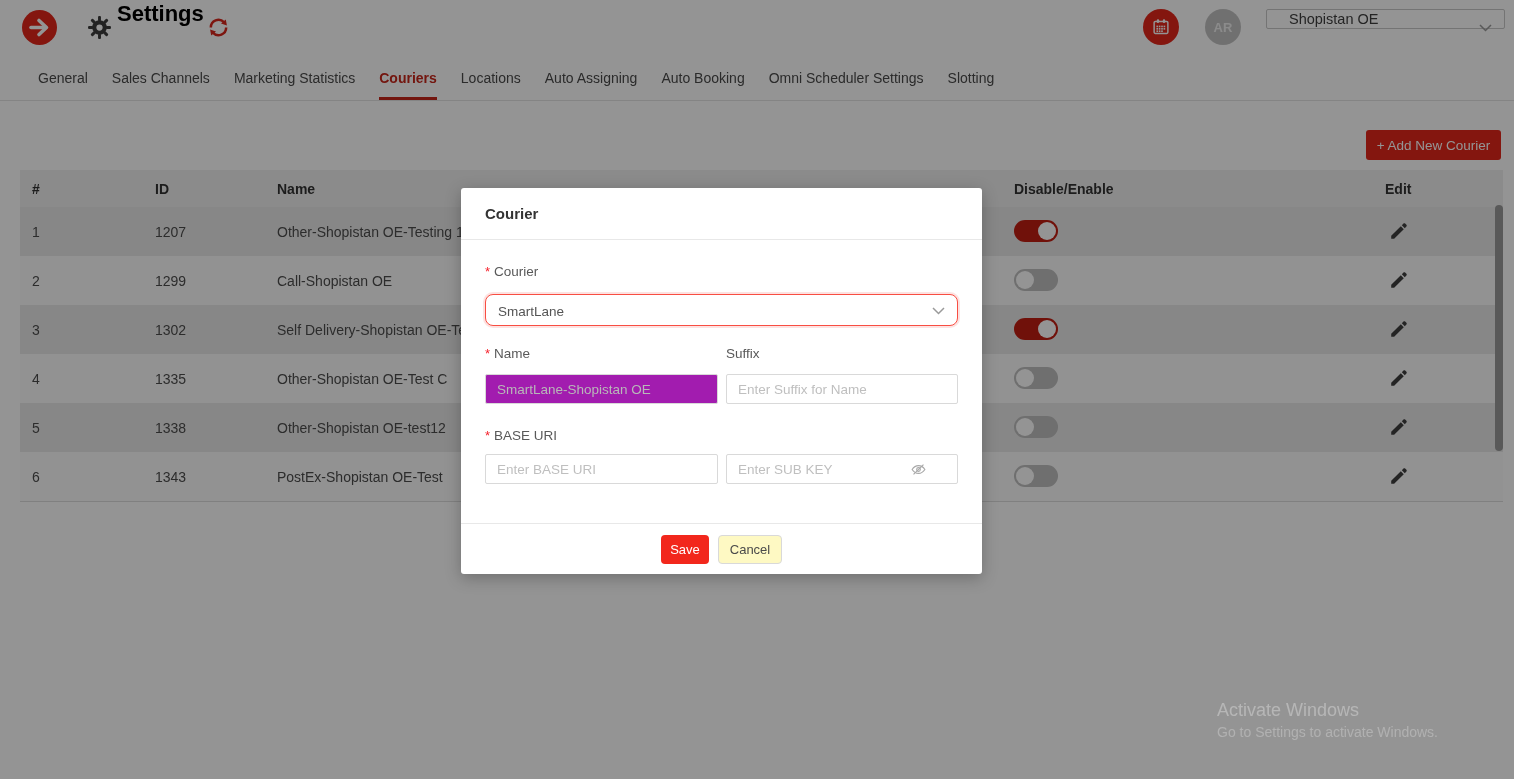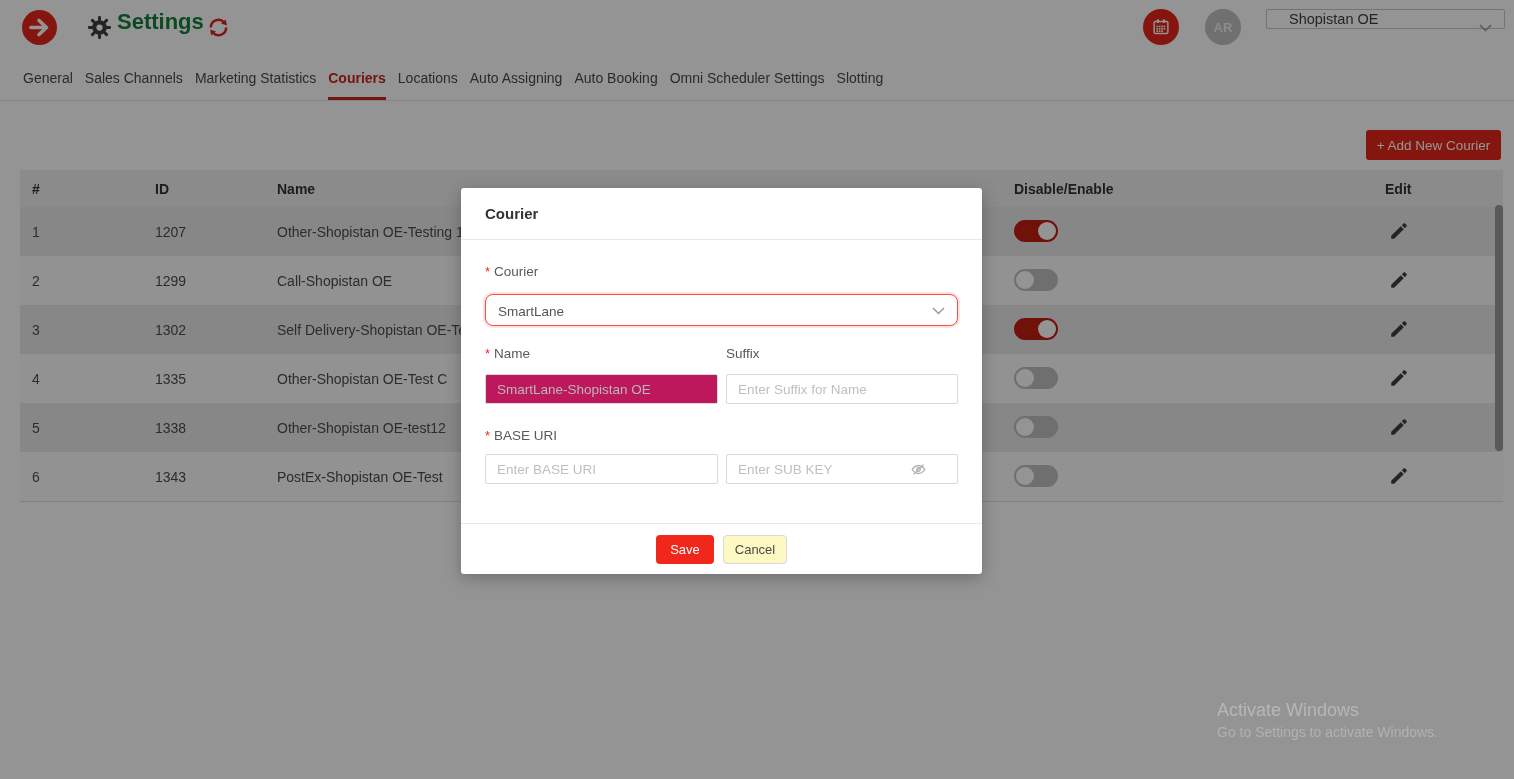--- a/index.html
+++ b/index.html
@@ -4,29 +4,29 @@
 <style>
   * { margin:0; padding:0; box-sizing:border-box; }
   html,body { width:1514px; height:779px; }
   body { font-family:"Liberation Sans","DejaVu Sans",sans-serif; background:#fff; overflow:hidden; }
   .stage { position:relative; width:1514px; height:779px; background:#fff; overflow:hidden; }
 
   
   .topbar { position:absolute; left:0; top:0; width:1514px; height:55px; background:#fff; }
   .logo { position:absolute; left:22px; top:10px; width:35px; height:35px; }
   .gear { position:absolute; left:87px; top:15px; width:25px; height:25px; }
-  .app-title { position:absolute; left:117px; top:9px; font-size:22px; font-weight:700; color:#15803d;text-align:right; }
+  .app-title { position:absolute; left:117px; top:1px; font-size:22px; font-weight:700; color:#000000;text-align:right; }
   .refresh { position:absolute; left:207px; top:16px; width:23px; height:23px; }
   .cal-circle { position:absolute; left:1143px; top:9px; width:36px; height:36px; border-radius:50%; background:#e3261a; display:flex; align-items:center; justify-content:center; }
   .avatar { position:absolute; left:1205px; top:9px; width:36px; height:36px; border-radius:50%; background:#c2c2c2; color:#efefef; font-size:13px; font-weight:700; display:flex; align-items:center; justify-content:center; }
   .ws-select { position:absolute; left:1266px; top:9px; width:239px; height:20px; background:#fff; border:1px solid #c8c8c8; border-radius:2px; display:flex; align-items:center; padding:0 30px 0 22px; font-size:14.5px; color:#3f3f3f; cursor:pointer; }
   .ws-select .chev { position:absolute; right:12px; top:14px; }
 
   
-  .tabbar { position:absolute; left:0; top:55px; width:1514px; height:46px; background:#fff; border-bottom:1px solid #e4e4e4; display:flex; align-items:center; padding-left:23px; gap:12px; }
+  .tabbar { position:absolute; left:0; top:55px; width:1514px; height:46px; background:#fff; border-bottom:1px solid #e4e4e4; display:flex; align-items:center; padding-left:38px; gap:24px; }
   .tab { font-size:14px; color:#4a4a4a; cursor:pointer; position:relative; height:45px; display:flex; align-items:center; white-space:nowrap; }
   .tab.active { color:#c7261b; font-weight:700; }
   .tab.active::after { content:""; position:absolute; left:0; right:0; bottom:0; height:3px; background:#c7261b; }
 
   
   .add-btn { position:absolute; left:1366px; top:130px; width:135px; height:30px; background:#e3261a; color:#fff; font-size:13.5px; border:none; border-radius:3px; cursor:pointer; font-family:inherit; }
   .table { position:absolute; left:20px; top:170px; width:1483px; border-bottom:1px solid #dcdcdc; }
   .thead { position:relative; height:37px; background:#f0f0f0; font-weight:700; font-size:14px; color:#333; }
   .trow { position:relative; height:49px; font-size:14px; color:#4d4d4d; }
   .trow.odd { background:#e9e9e9; }
@@ -51,26 +51,26 @@
   
   .modal { position:absolute; left:461px; top:188px; width:521px; height:386px; background:#fff; border-radius:3px; z-index:20; box-shadow:0 4px 16px rgba(0,0,0,0.25); }
   .m-head { position:absolute; left:0; top:0; width:100%; height:52px; border-bottom:1px solid #e8e8e8; }
   .m-title { position:absolute; left:24px; top:17px; font-size:15px; font-weight:700; color:#333; }
   .m-label { position:absolute; font-size:13.5px; color:#595959; white-space:nowrap; }
   .m-label .star { color:#f5222d; margin-right:4px; font-size:13px; }
   .m-select { position:absolute; left:24px; top:106px; width:473px; height:32px; border:1px solid #f84e42; border-radius:8px; box-shadow:0 0 0 2px rgba(240,50,40,0.14); display:flex; align-items:center; padding:3px 30px 0 12px; font-size:13.5px; color:#555; cursor:pointer; background:#fff; }
   .m-select .chev { position:absolute; right:12px; top:12px; }
   .m-input { position:absolute; height:30px; border:1px solid #d9d9d9; border-radius:2px; background:#fff; font-size:13.5px; color:#555; padding:0 11px; font-family:inherit; outline:none; }
   .m-input::placeholder { color:#bfbfbf; }
-  .m-input:disabled { background:#be185d; color:#b8b8b8; -webkit-text-fill-color:#b8b8b8; }
+  .m-input:disabled { background:#a21caf; color:#b8b8b8; -webkit-text-fill-color:#b8b8b8; }
   .col-l { left:24px; width:233px; }
   .col-r { left:265px; width:232px; }
   .eye { position:absolute; left:449px; top:273px; width:17px; height:17px; cursor:pointer; }
   .m-foot { position:absolute; left:0; top:335px; width:100%; height:51px; border-top:1px solid #e8e8e8; display:flex; align-items:center; justify-content:center; gap:9px; }
-  .btn-save { width:58px; height:29px; background:#f2271c; color:#fff; border:none; border-radius:4px; font-size:13px; cursor:pointer; font-family:inherit; }
+  .btn-save { width:48px; height:29px; background:#f2271c; color:#fff; border:none; border-radius:4px; font-size:13px; cursor:pointer; font-family:inherit; }
   .btn-cancel { width:64px; height:29px; background:#fef9c3; color:#4a4a4a; border:1px solid #d9d9d9; border-radius:4px; font-size:13px; cursor:pointer; font-family:inherit; }
 </style>
 </head>
 <body>
 
 <div class="stage">
 
   <div class="topbar">
     <svg class="logo" viewBox="0 0 35 35">
       <circle cx="17.5" cy="17.5" r="17.5" fill="#e3261a"></circle>

